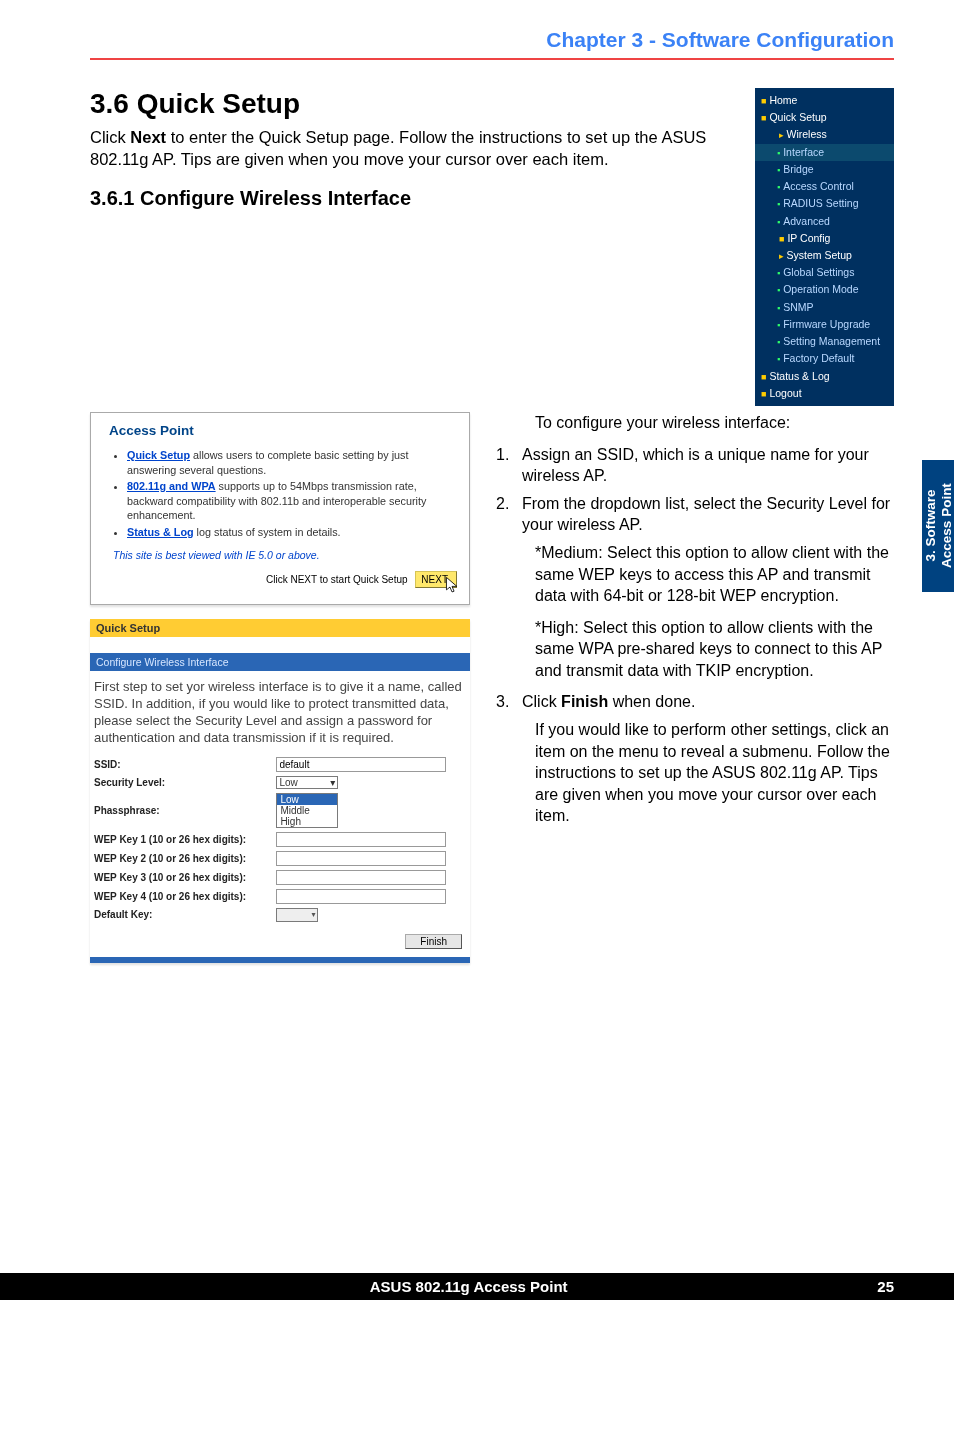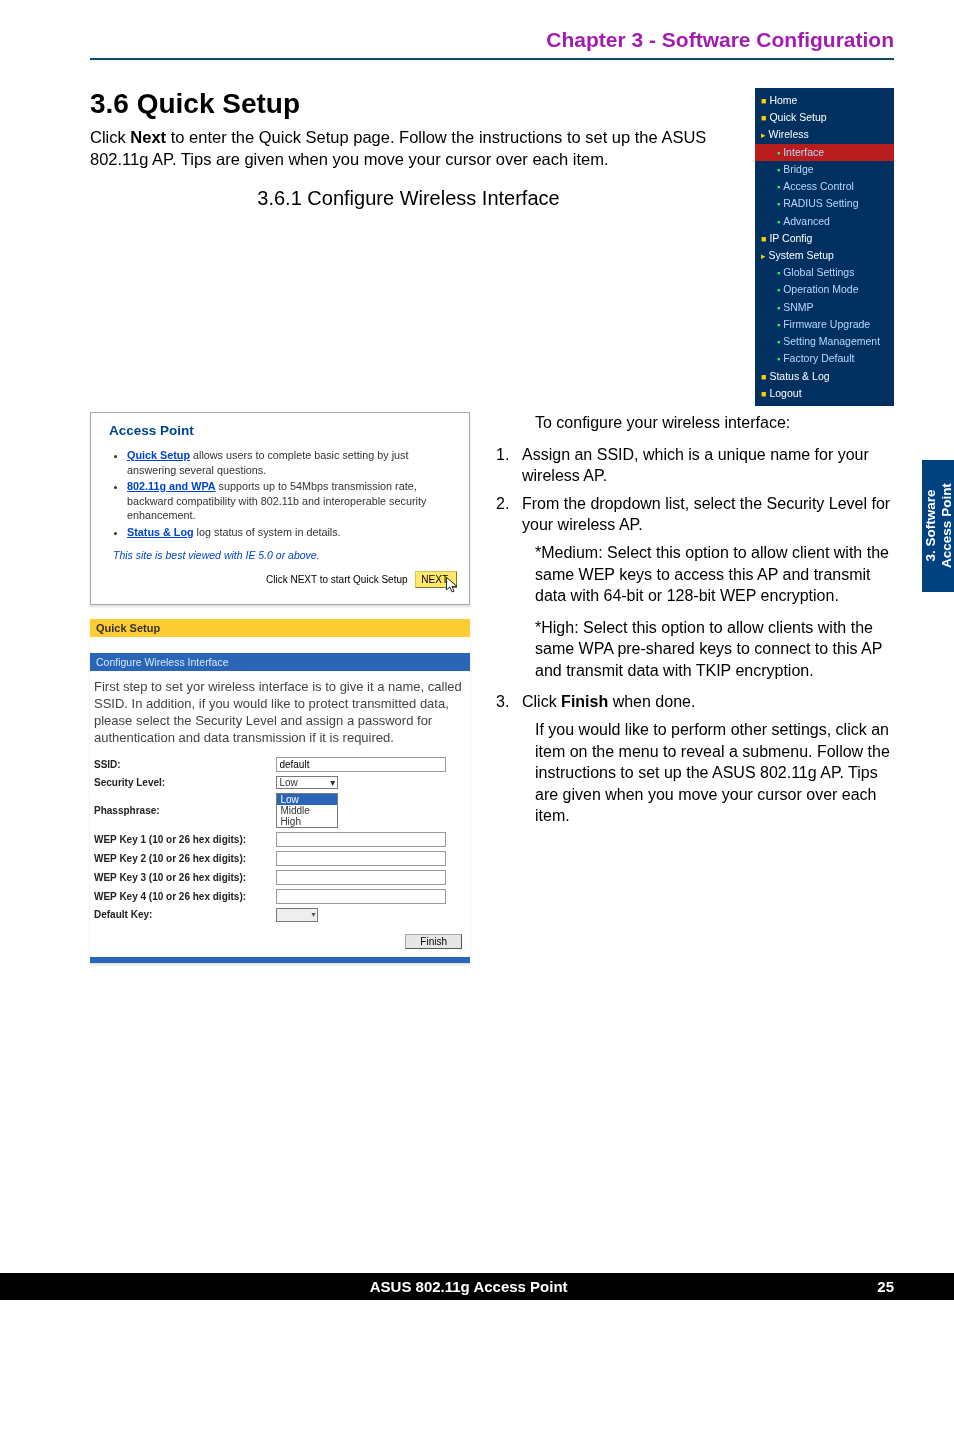--- a/index.html
+++ b/index.html
@@ -11,58 +11,57 @@
   }
   .page {
     padding: 28px 60px 0 90px;
     position: relative;
     min-height: 1300px;
   }
   .chapter-header {
     text-align: right;
     font-size: 21px;
     font-weight: bold;
-    color: #a21caf;
-    border-bottom: 2px solid #0c4a6e;
+    color: #3b82f6;
+    border-bottom: 2px solid #ef4444;
     padding-bottom: 6px;
     margin-bottom: 28px;
   }
   .main-row { display: flex; gap: 28px; }
   .left-col { flex: 1; }
   h1.section-title {
     font-size: 28px;
     font-weight: bold;
     margin-bottom: 6px;
   }
   .section-text {
     font-size: 16.5px;
     line-height: 1.35;
     margin-bottom: 16px;
   }
   .bold { font-weight: bold; }
   h2.subsection {
     font-size: 20px;
-    font-weight: normal;
+    font-weight: bold;
     margin-bottom: 46px;
-    text-align: center;
   }
   
   .nav-menu {
     width: 139px;
     background: #003060;
     color: #fff;
     font-size: 10.5px;
     font-family: Verdana, Arial, sans-serif;
     padding: 4px 0;
     line-height: 1.45;
   }
   .nav-top { color: #fff; padding: 1px 6px; }
-  .nav-sec { color: #fff; padding: 1px 6px; }
+  .nav-sec { color: #fff; padding: 1px 6px; margin-left: 18px; }
   .nav-item { color: #b8d8ff; padding: 1px 6px 1px 22px; }
-  .nav-item.sel { background: #b91c1c; }
+  .nav-item.sel { background: #0c4a6e; }
   .bullet-green { color:#2eff6a; margin-right:3px; font-size:9px;}
   .folder { color:#ffcc00; font-size:9px; margin-right:3px;}
 
   .two-col {
     display: flex;
     gap: 26px;
     margin-top: 6px;
   }
   .screens { width: 380px; flex-shrink:0; }
   .instructions { flex: 1; font-size: 16px; line-height: 1.35; }

